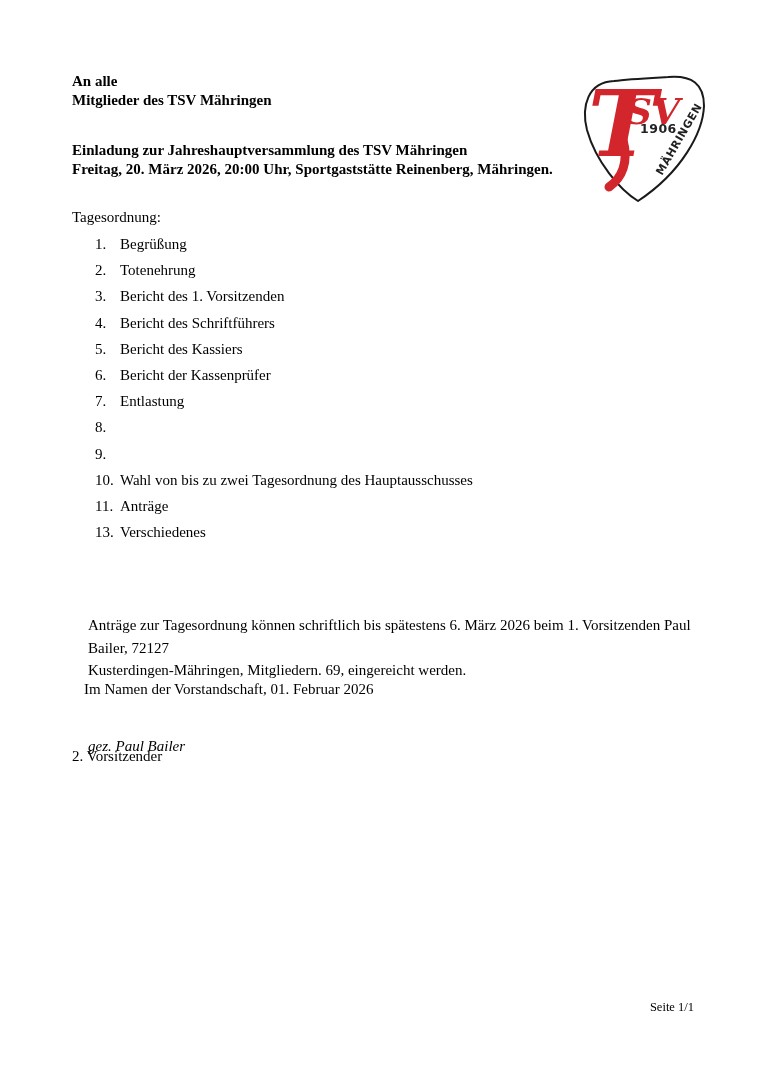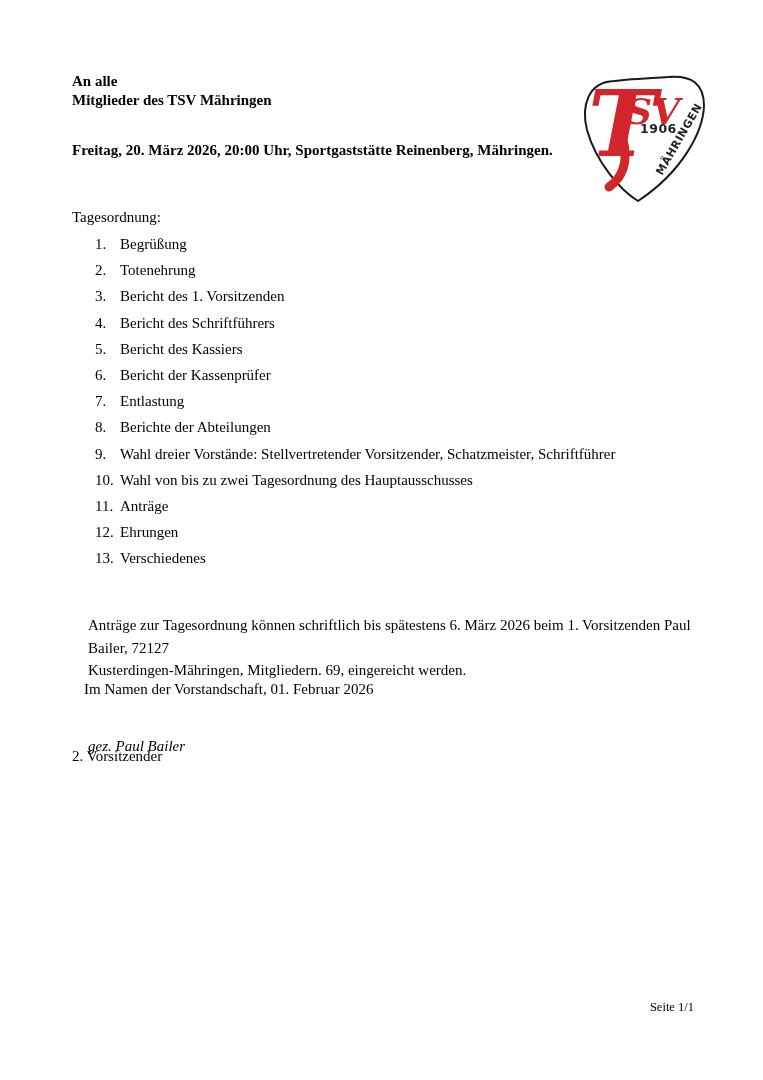--- a/index.html
+++ b/index.html
@@ -120,20 +120,21 @@
   <svg class="logo" viewBox="0 0 134 138" xmlns="http://www.w3.org/2000/svg">
     <path d="M 62 135 C 44 124, 20 96, 11 64 C 5 40, 12 16, 38 15 C 52 13, 74 12, 92 11 C 116 9, 128 18, 128 40 C 127 66, 106 106, 62 135 Z" fill="#ffffff" stroke="#1a1a1a" stroke-width="2"></path>
     <text class="blackletter" x="12" y="90" font-size="92" fill="#d2262c">T</text>
     <path d="M 47 74 C 53 96, 46 112, 33 121" fill="none" stroke="#d2262c" stroke-width="9" stroke-linecap="round"></path>
     <text class="blackletter" x="50" y="58" font-size="36" fill="#d2262c">SV</text>
     <text class="sans" x="64" y="67" font-size="12.5" fill="#222222" letter-spacing="0.5">1906</text>
     <text class="sans" x="86" y="110" font-size="11" fill="#222222" letter-spacing="0.5" transform="rotate(-60 86 110)">MÄHRINGEN</text>
   </svg>
 
   <div class="title-block">
+    <div>Einladung zur Jahreshauptversammlung des TSV Mähringen</div>
     <div>Freitag, 20. März 2026, 20:00 Uhr, Sportgaststätte Reinenberg, Mähringen.</div>
   </div>
 
   <div class="agenda-heading">Tagesordnung:</div>
 
   <ol class="agenda">
     <li class="agenda-item">
         <span class="num">1.</span>
         <span>Begrüßung</span>
       </li>
@@ -156,37 +157,31 @@
     <li class="agenda-item">
         <span class="num">6.</span>
         <span>Bericht der Kassenprüfer</span>
       </li>
     <li class="agenda-item">
         <span class="num">7.</span>
         <span>Entlastung</span>
       </li>
     <li class="agenda-item">
         <span class="num">8.</span>
-        <span>Berichte der Abteilungen</span>
       </li>
     <li class="agenda-item">
         <span class="num">9.</span>
-        <span>Wahl dreier Vorstände: Stellvertretender Vorsitzender, Schatzmeister, Schriftführer</span>
       </li>
     <li class="agenda-item">
         <span class="num">10.</span>
         <span>Wahl von bis zu zwei Tagesordnung des Hauptausschusses</span>
       </li>
     <li class="agenda-item">
         <span class="num">11.</span>
         <span>Anträge</span>
-      </li>
-    <li class="agenda-item">
-        <span class="num">12.</span>
-        <span>Ehrungen</span>
       </li>
     <li class="agenda-item">
         <span class="num">13.</span>
         <span>Verschiedenes</span>
       </li>
   </ol>
 
   <p class="antraege">
     <span>Anträge zur Tagesordnung können schriftlich bis spätestens 6. März 2026 beim 1. Vorsitzenden Paul Bailer, 72127</span><br>
     <span>Kusterdingen-Mähringen, Mitgliedern. 69, eingereicht werden.</span>

